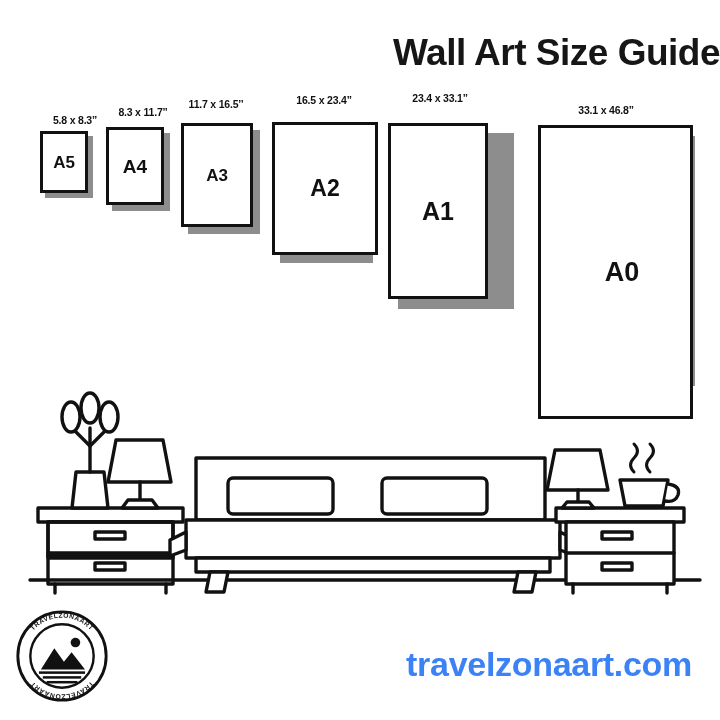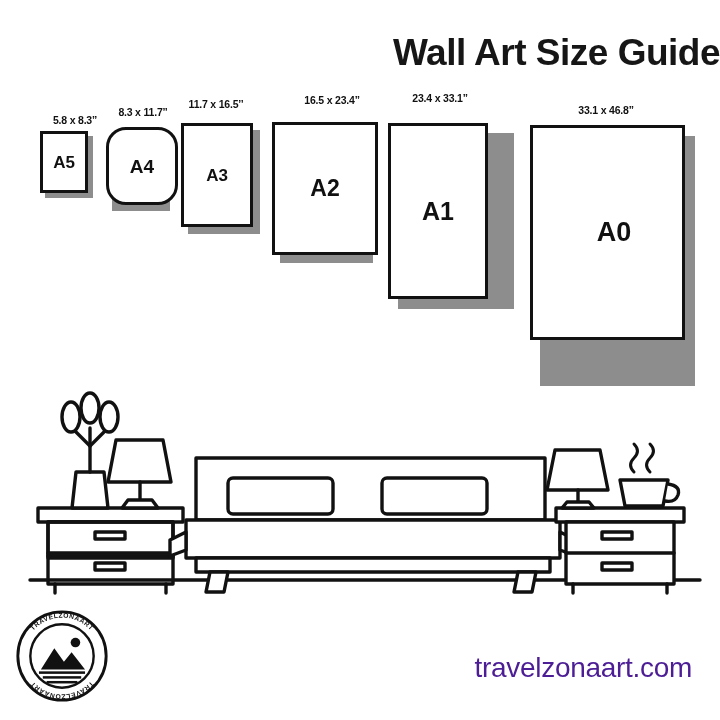--- a/index.html
+++ b/index.html
@@ -75,23 +75,23 @@
     top: 380px;
     width: 720px;
     height: 230px;
   }
 
   
   #footer-url {
     position: absolute;
     right: 28px;
     bottom: 36px;
-    font-size: 28px;
-    font-weight: normal;
-    color: #4c1d95;
+    font-size: 34px;
+    font-weight: bold;
+    color: #3b82f6;
     letter-spacing: -0.3px;
   }
   #logo {
     position: absolute;
     left: 14px;
     bottom: 16px;
     width: 96px;
     height: 96px;
   }
   .logo-text {
@@ -112,53 +112,53 @@
     <div class="frame-dim" style="left:12px; top:0px; width:62px;">5.8 x 8.3’’</div>
     <div class="frame-shadow" style="left:13px; top:22px; width:48px; height:62px;"></div>
     <div class="frame-box" style="left:8px; top:17px; width:48px; height:62px;">
       <span class="frame-label" style="font-size:17px;text-align:right;">A5</span>
     </div>
   </div>
 
   <div class="frame-group" style="left:98px; top:106px;">
     <div class="frame-dim" style="left:8px; top:0px; width:74px;">8.3 x 11.7’’</div>
     <div class="frame-shadow" style="left:14px; top:27px; width:58px; height:78px;"></div>
-    <div class="frame-box" style="left:8px; top:21px; width:72px; height:78px;border-radius:20px;">
+    <div class="frame-box" style="left:8px; top:21px; width:58px; height:78px;">
       <span class="frame-label" style="font-size:19px;">A4</span>
     </div>
   </div>
 
   <div class="frame-group" style="left:172px; top:98px;">
     <div class="frame-dim" style="left:0px; top:0px; width:88px;">11.7 x 16.5’’</div>
     <div class="frame-shadow" style="left:16px; top:32px; width:72px; height:104px;"></div>
     <div class="frame-box" style="left:9px; top:25px; width:72px; height:104px;">
       <span class="frame-label" style="font-size:17px;">A3</span>
     </div>
   </div>
 
   <div class="frame-group" style="left:262px; top:94px;">
-    <div class="frame-dim" style="left:16px; top:0px; width:108px;">16.5 x 23.4’’</div>
+    <div class="frame-dim" style="left:8px; top:0px; width:108px;">16.5 x 23.4’’</div>
     <div class="frame-shadow" style="left:18px; top:36px; width:93px; height:133px;"></div>
     <div class="frame-box" style="left:10px; top:28px; width:106px; height:133px;">
       <span class="frame-label" style="font-size:23px;">A2</span>
     </div>
   </div>
 
   <div class="frame-group" style="left:378px; top:92px;">
     <div class="frame-dim" style="left:0px; top:0px; width:124px;">23.4 x 33.1’’</div>
     <div class="frame-shadow" style="left:20px; top:41px; width:116px; height:176px;"></div>
     <div class="frame-box" style="left:10px; top:31px; width:100px; height:176px;">
       <span class="frame-label" style="font-size:25px;">A1</span>
     </div>
   </div>
 
   <div class="frame-group" style="left:518px; top:88px;">
     <div class="frame-dim" style="left:6px; top:16px; width:164px;">33.1 x 46.8’’</div>
     <div class="frame-shadow" style="left:22px; top:48px; width:155px; height:250px;"></div>
-    <div class="frame-box" style="left:12px; top:37px; width:155px; height:215px;padding-left:13px;">
+    <div class="frame-box" style="left:20px; top:37px; width:155px; height:294px;padding-left:13px;">
       <span class="frame-label" style="font-size:27px;">A0</span>
     </div>
   </div>
 
 </div>
 
 <svg id="scene" viewBox="0 0 720 230">
   <g fill="none" stroke="#111111" stroke-width="3.4" stroke-linecap="round" stroke-linejoin="round">
 
     <line x1="30" y1="200" x2="700" y2="200"></line>

